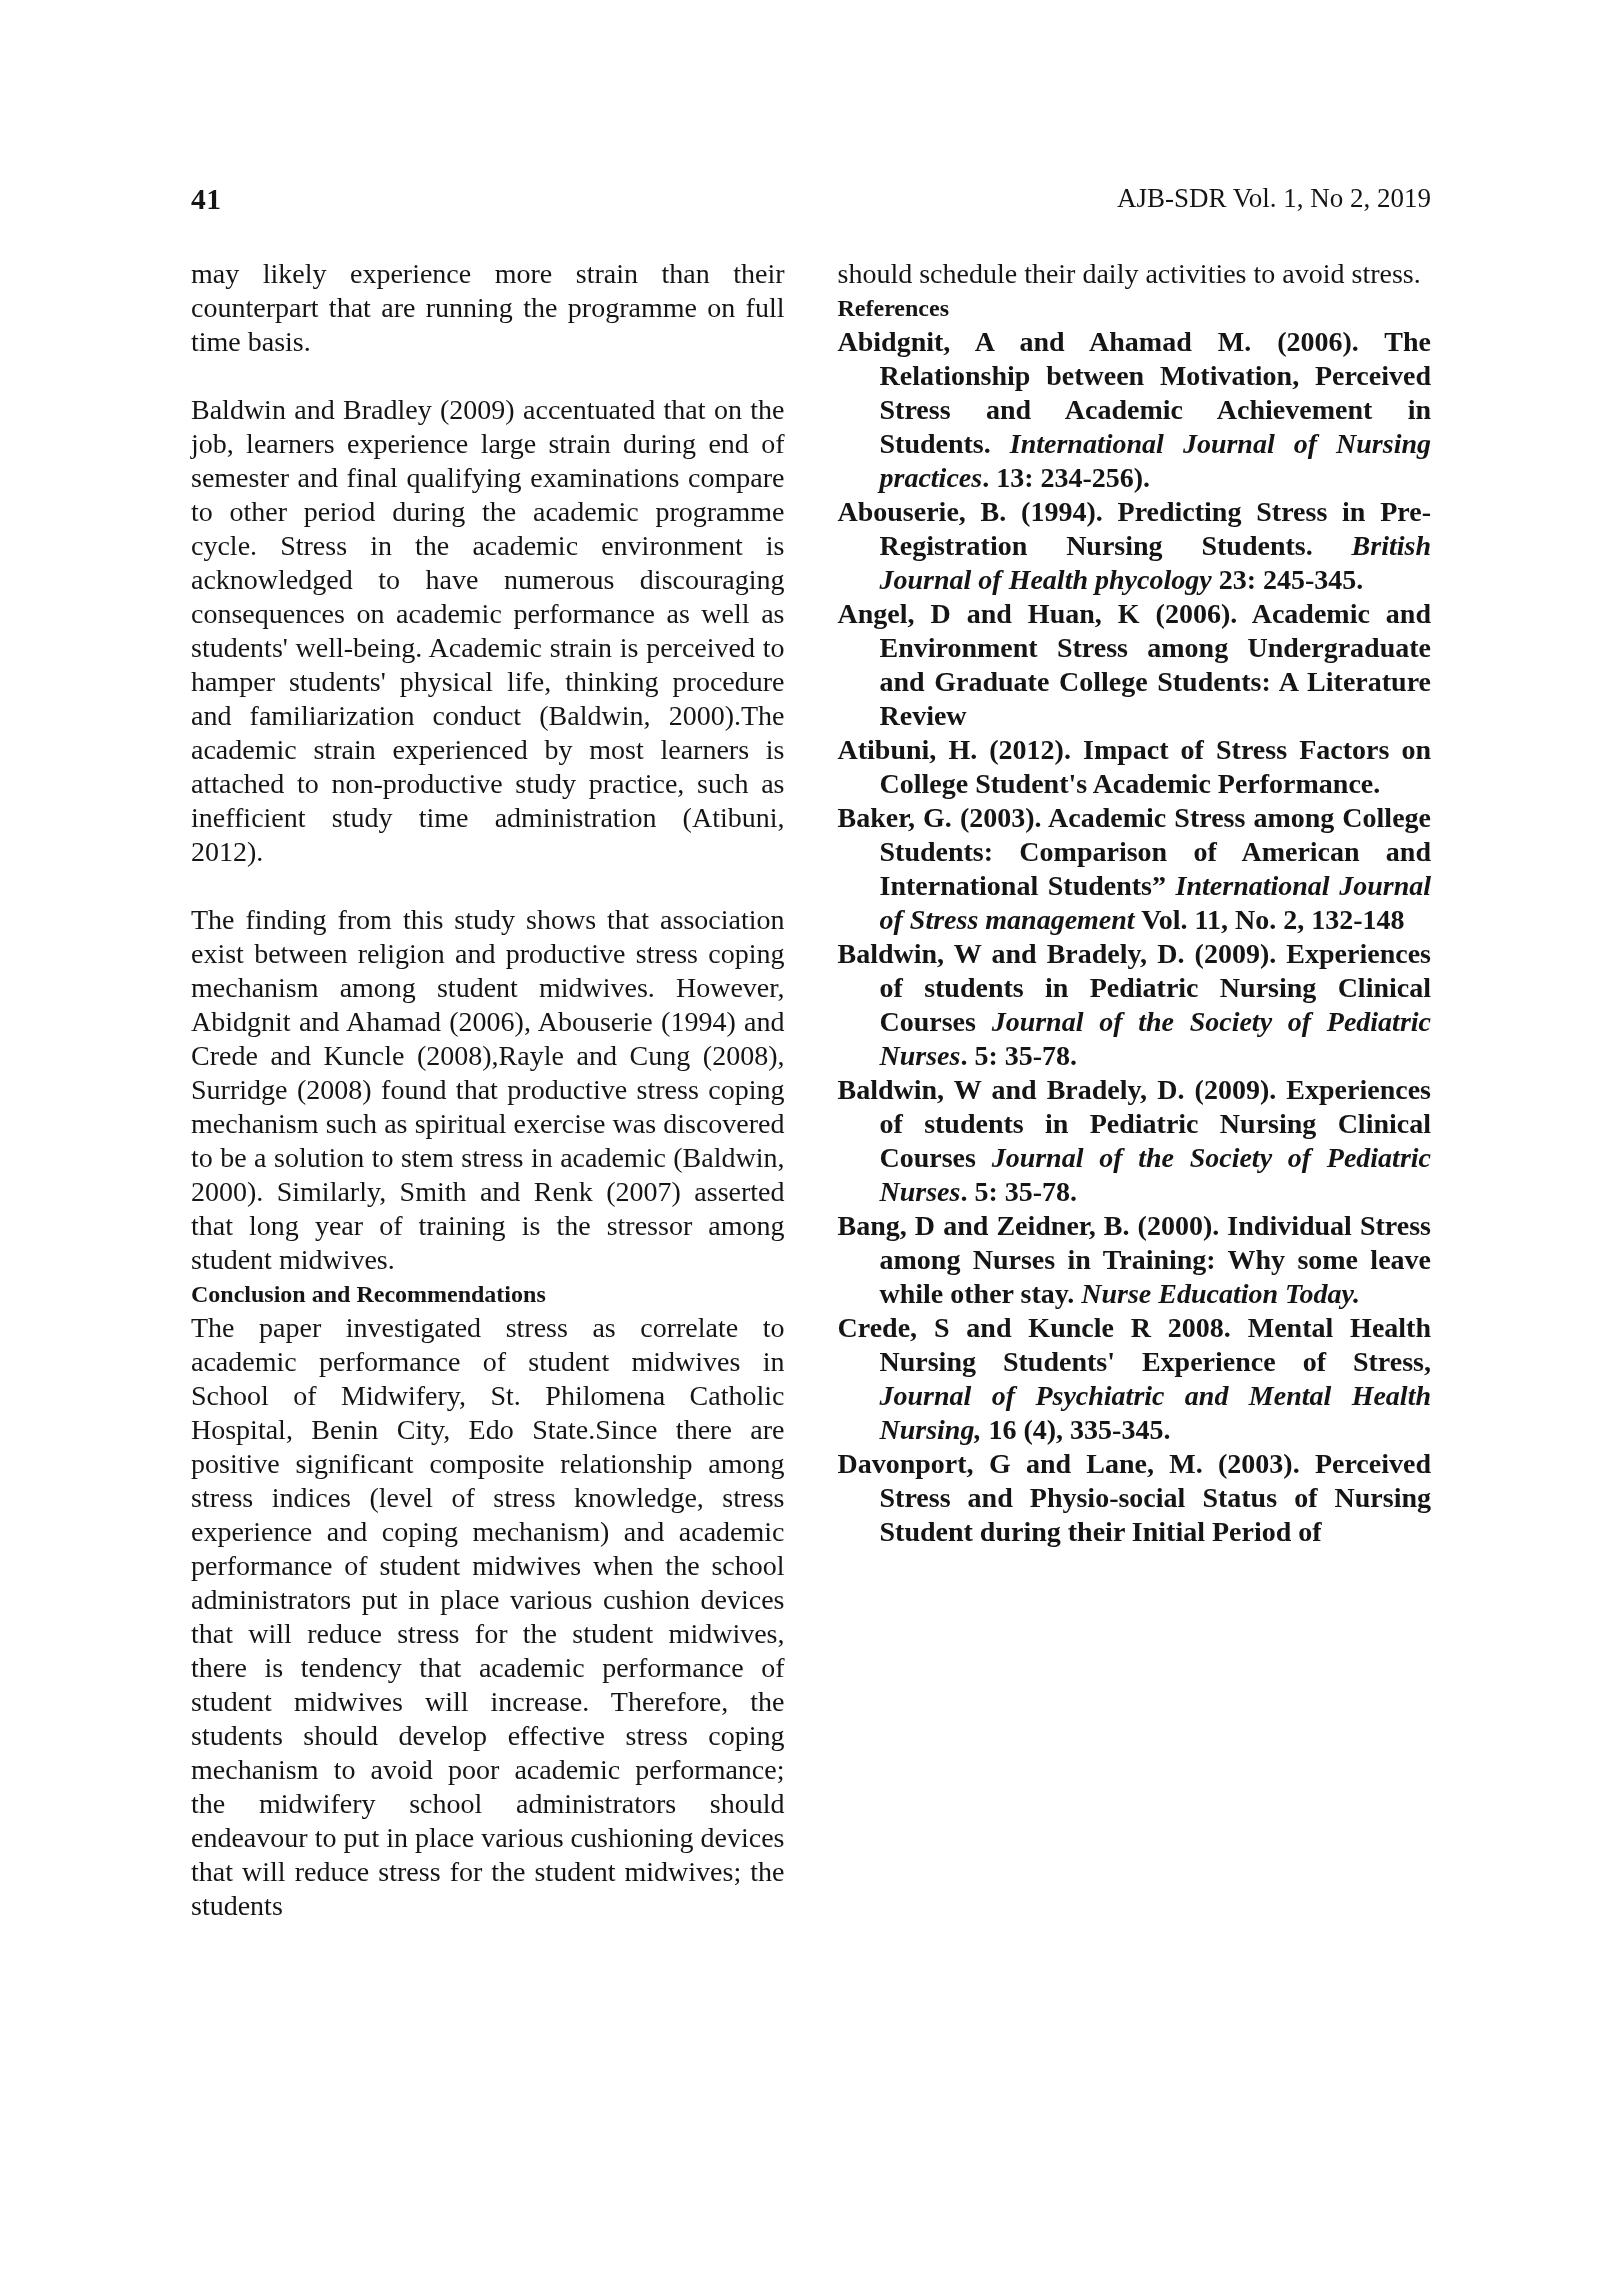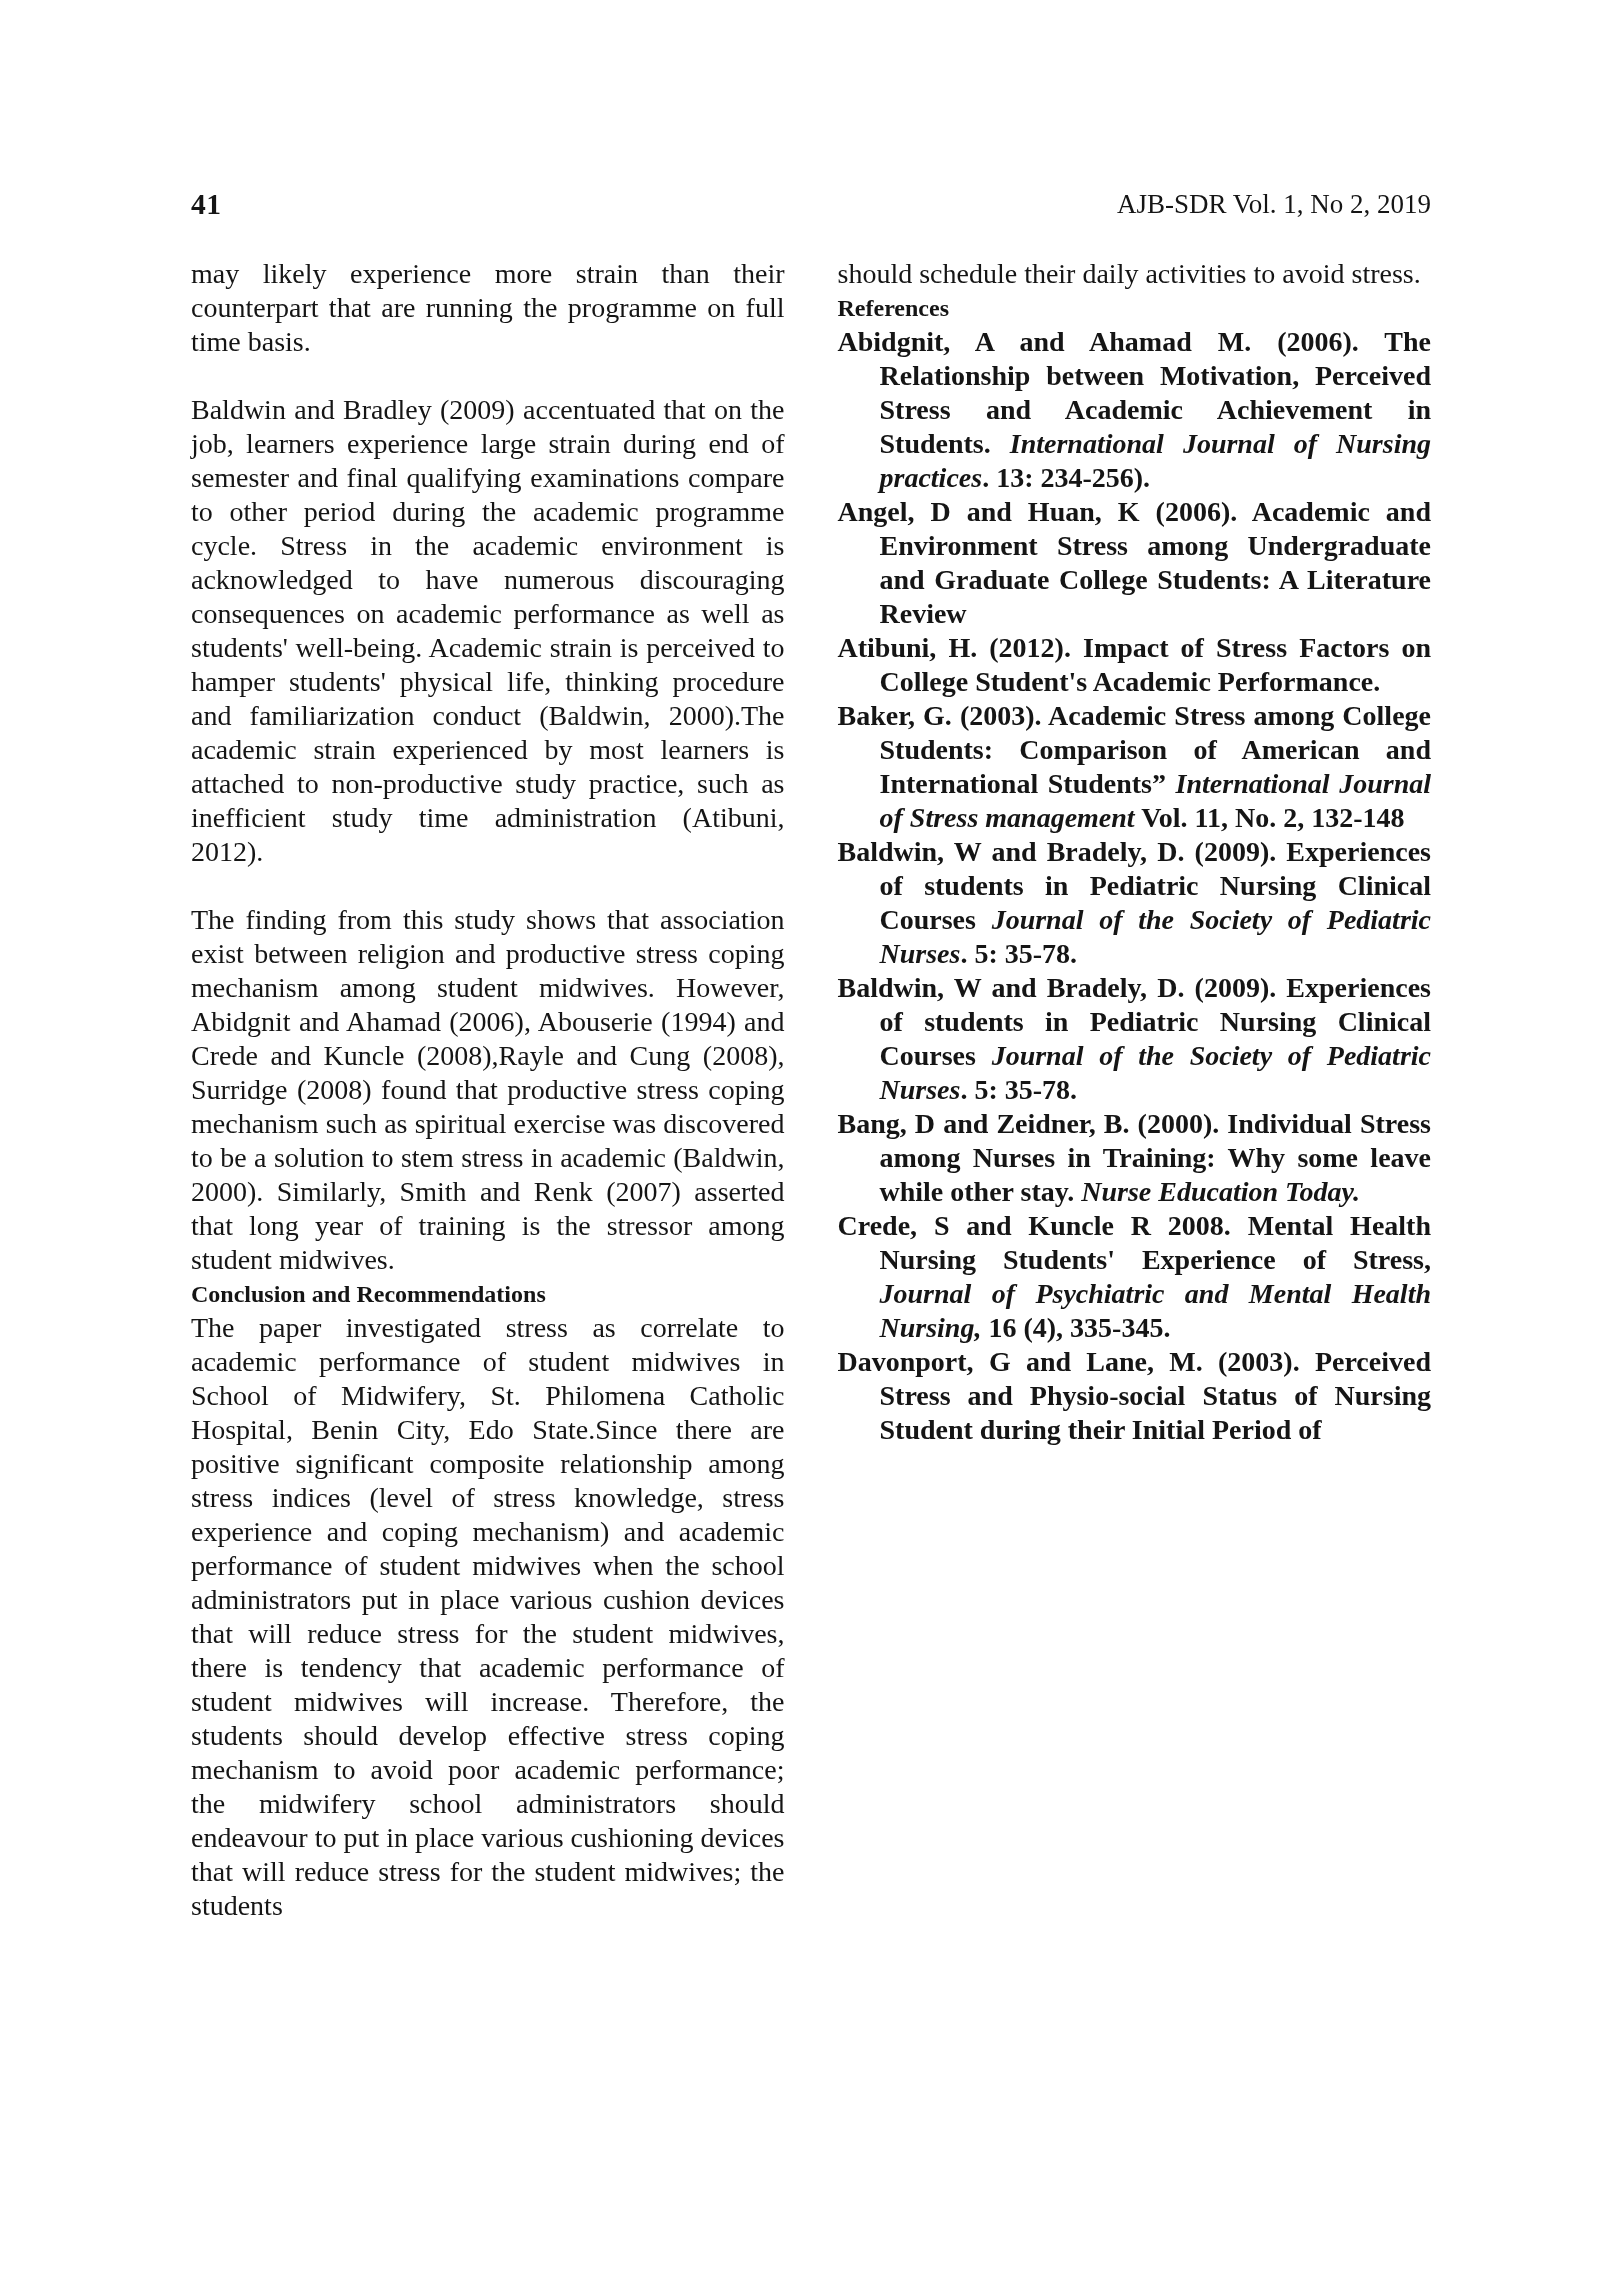--- a/index.html
+++ b/index.html
@@ -17,21 +17,21 @@
   }
   .page {
     box-sizing: border-box;
     width: 1621px;
     height: 2272px;
     padding: 183px 190px 0 191px;
   }
   .page-header {
     display: flex;
     justify-content: space-between;
-    align-items: center;
+    align-items: flex-start;
     height: 42px;
   }
   .page-number {
     font-weight: bold;
     font-size: 29.5px;
     letter-spacing: 0.5px;
   }
   .journal-ref {
     font-size: 27px;
   }
@@ -85,20 +85,21 @@
         <p class="para gap">The finding from this study shows that association exist between religion and productive stress coping mechanism among student midwives. However, Abidgnit and Ahamad (2006), Abouserie (1994) and Crede and Kuncle (2008),Rayle and Cung (2008), Surridge (2008) found that productive stress coping mechanism such as spiritual exercise was discovered to be a solution to stem stress in academic (Baldwin, 2000). Similarly, Smith and Renk (2007) asserted that long year of training is the stressor among student midwives.</p>
         <h2 class="heading gap">Conclusion and Recommendations</h2>
         <p class="para">The paper investigated stress as correlate to academic performance of student midwives in School of Midwifery, St. Philomena Catholic Hospital, Benin City, Edo State.Since there are positive significant composite relationship among stress indices (level of stress knowledge, stress experience and coping mechanism) and academic performance of student midwives when the school administrators put in place various cushion devices that will reduce stress for the student midwives, there is tendency that academic performance of student midwives will increase. Therefore, the students should develop effective stress coping mechanism to avoid poor academic performance; the midwifery school administrators should endeavour to put in place various cushioning devices that will reduce stress for the student midwives; the students</p>
       </div>
 
     <div class="col">
       <p class="para">should schedule their daily activities to avoid stress.</p>
       <h2 class="heading gap">References</h2>
       <div>
           <p class="ref"><span>Abidgnit, A and Ahamad M. (2006). The Relationship between Motivation, Perceived Stress and Academic Achievement in Students. </span><i>International Journal of Nursing practices</i><span>. 13: 234-256).</span></p>
+          <p class="ref"><span>Abouserie, B. (1994). Predicting Stress in Pre-Registration Nursing Students. </span><i>British Journal of Health phycology</i><span> 23: 245-345.</span></p>
           <p class="ref"><span>Angel, D and Huan, K (2006). Academic and Environment Stress among Undergraduate and Graduate College Students: A Literature Review</span></p>
           <p class="ref"><span>Atibuni, H. (2012). Impact of Stress Factors on College Student's Academic Performance.</span></p>
           <p class="ref"><span>Baker, G. (2003). Academic Stress among College Students: Comparison of American and International Students” </span><i>International Journal of Stress management</i><span> Vol. 11, No. 2, 132-148</span></p>
           <p class="ref"><span>Baldwin, W and Bradely, D. (2009). Experiences of students in Pediatric Nursing Clinical Courses </span><i>Journal of the Society of Pediatric Nurses</i><span>. 5: 35-78.</span></p>
           <p class="ref"><span>Baldwin, W and Bradely, D. (2009). Experiences of students in Pediatric Nursing Clinical Courses </span><i>Journal of the Society of Pediatric Nurses</i><span>. 5: 35-78.</span></p>
           <p class="ref"><span>Bang, D and Zeidner, B. (2000). Individual Stress among Nurses in Training: Why some leave while other stay. </span><i>Nurse Education Today.</i></p>
           <p class="ref"><span>Crede, S and Kuncle R 2008. Mental Health Nursing Students' Experience of Stress, </span><i>Journal of Psychiatric and Mental Health Nursing,</i><span> 16 (4), 335-345.</span></p>
           <p class="ref"><span>Davonport, G and Lane, M. (2003). Perceived Stress and Physio-social Status of Nursing Student during their Initial Period of</span></p>
         </div>
     </div>

